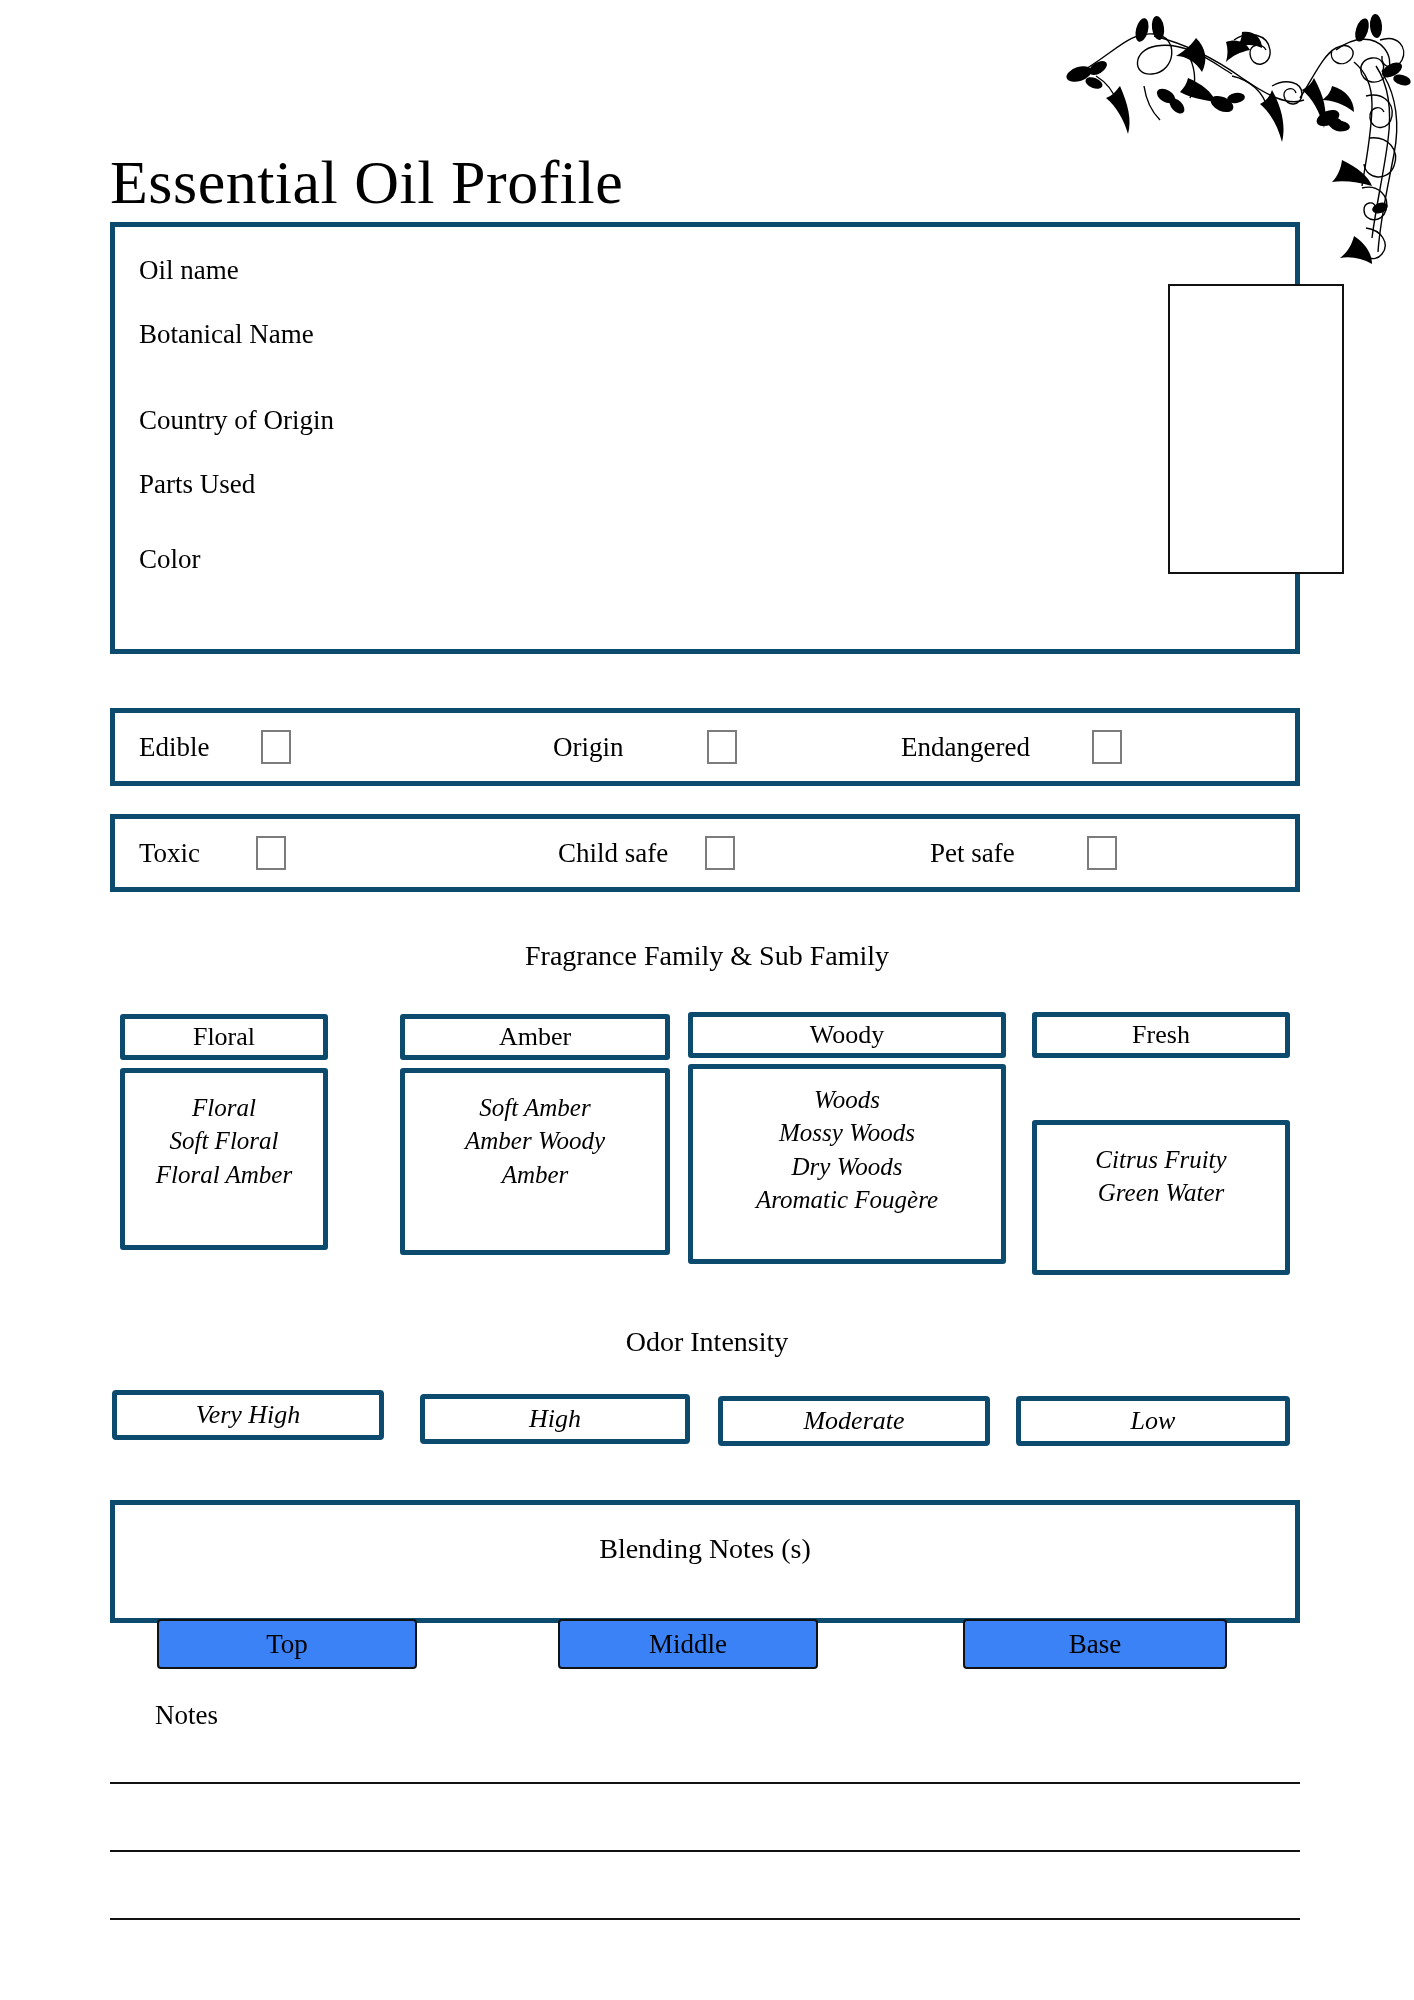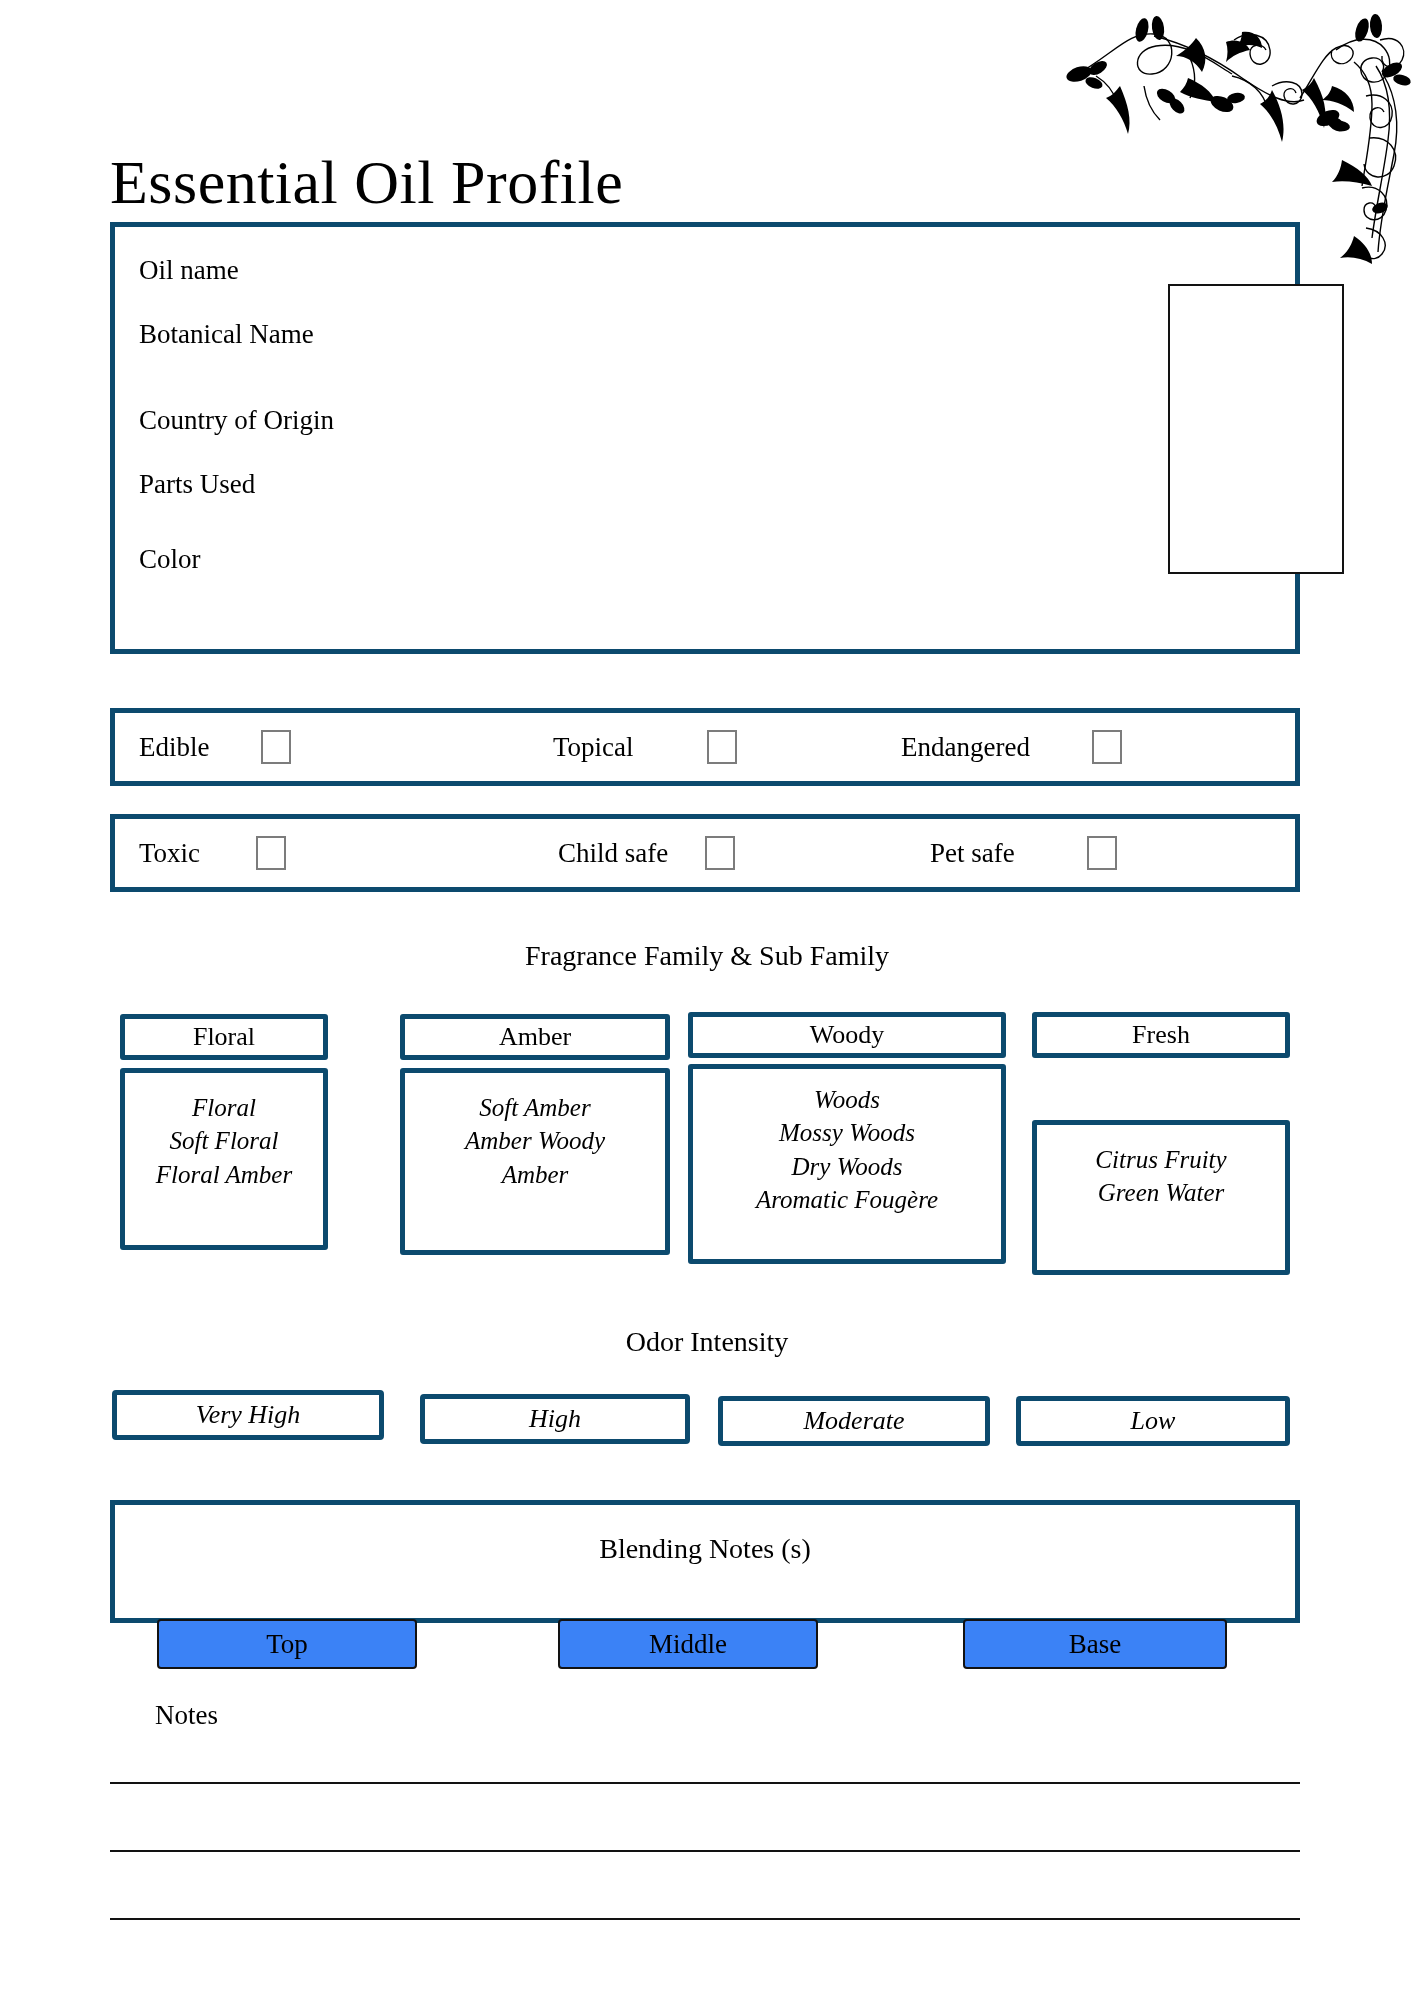--- a/index.html
+++ b/index.html
@@ -269,21 +269,21 @@
   <div class="box photo-box"></div>
 
   <div class="box attr-row row-a">
     <div class="attr-cell" style="left:24px">
       <span class="attr-label">Edible</span>
     </div>
     <div class="attr-cell" style="left:146px">
       <span class="checkbox"></span>
     </div>
     <div class="attr-cell" style="left:438px">
-      <span class="attr-label">Topical</span>
+      <span class="attr-label">Origin</span>
     </div>
     <div class="attr-cell" style="left:592px">
       <span class="checkbox"></span>
     </div>
     <div class="attr-cell" style="left:786px">
       <span class="attr-label">Endangered</span>
     </div>
     <div class="attr-cell" style="left:977px">
       <span class="checkbox"></span>
     </div>

